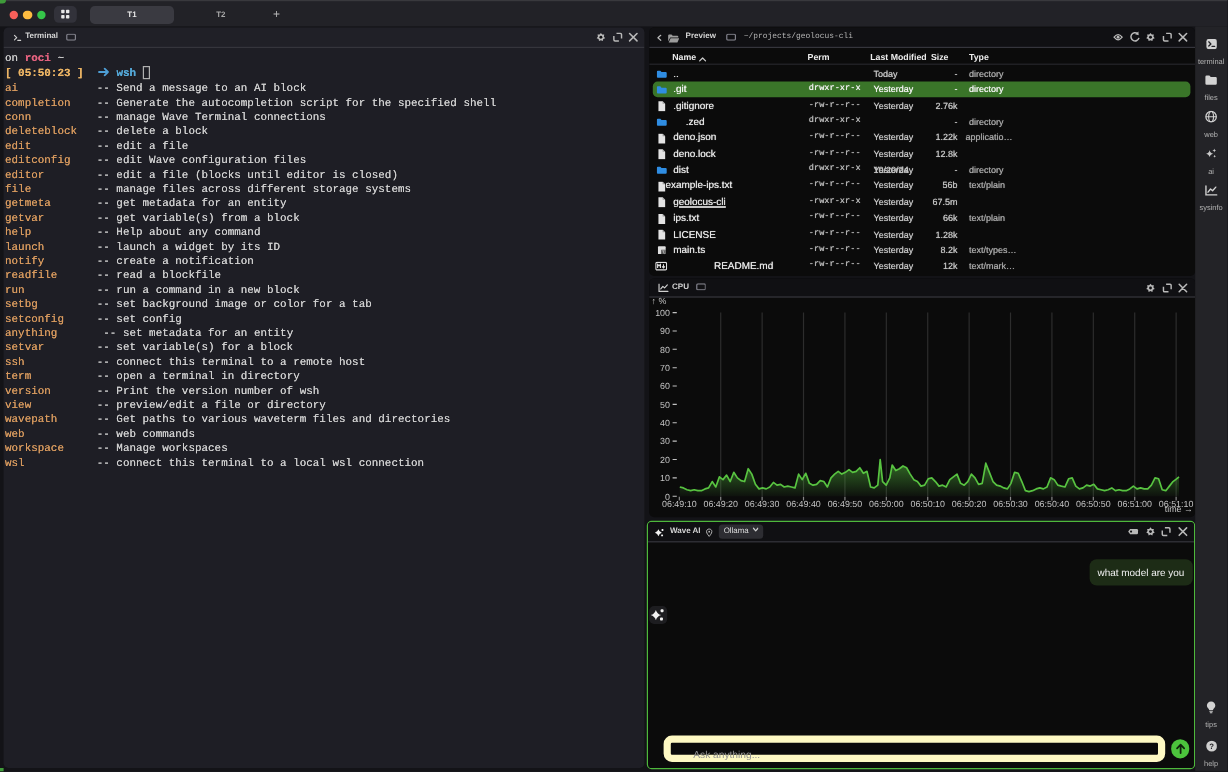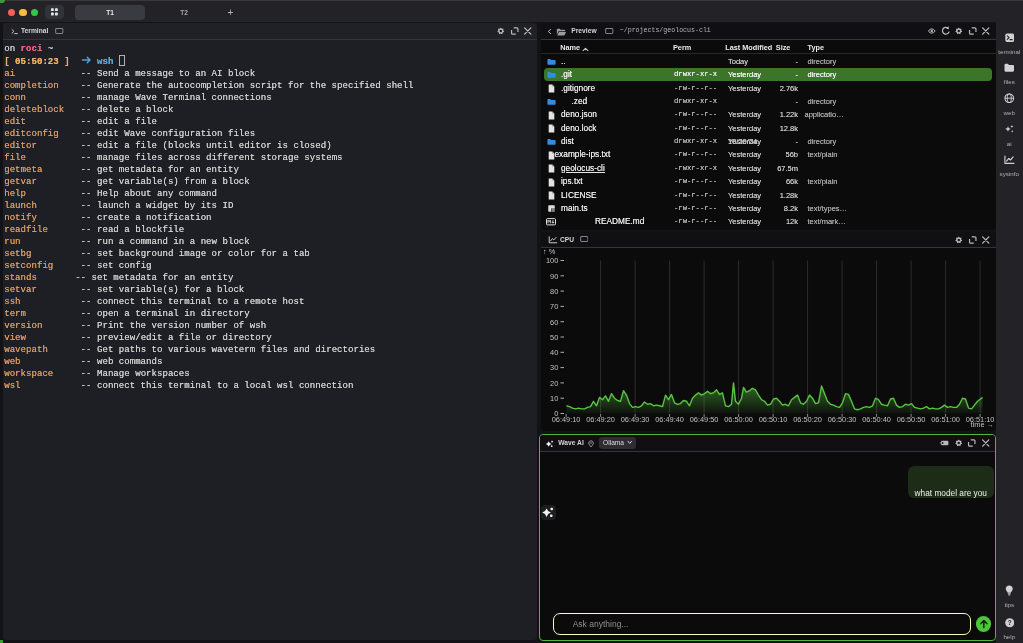--- a/index.html
+++ b/index.html
@@ -48,21 +48,21 @@
 .row .perm { font-family:"Liberation Mono",monospace; font-size:7.2px; color:#b9b9b9; }
 .row .mod { color:#c2c2c2; font-size:7.5px; }
 .row .size { color:#c2c2c2; text-align:right; font-size:7.5px; }
 .row .type { color:#a5a5a5; font-size:7.5px; }
 .gitrow { position:absolute; left:3px; right:3.5px; top:0; bottom:0.5px; background:#3a7529; border-radius:4px; }
 .row.hl span { color:#f2f2f2; }
 
 
 .bubble-user { position:absolute; background:#1d2c16; color:#f0f0f0; font-size:8.3px; border-radius:6px; }
 .bubble-ai { position:absolute; background:#242426; color:#ededed; font-size:8.3px; line-height:13px; border-radius:7px; }
-#askbox { position:absolute; left:13px; right:24.2px; bottom:5.5px; height:21.5px; border:1px solid #fef9c3; border-radius:7px; color:#919191; font-size:8.5px; line-height:20px; padding-left:19px; }
+#askbox { position:absolute; left:13px; right:24.2px; bottom:5.5px; height:21.5px; border:6px solid #fef9c3; border-radius:7px; color:#919191; font-size:8.5px; line-height:20px; padding-left:19px; }
 #sendbtn { position:absolute; right:4px; bottom:8.3px; width:15.7px; height:15.7px; border-radius:50%; background:#4cc43c; }
 
 
 #sidebar { position:absolute; left:995.5px; top:22px; width:27.5px; height:621px; background:#232327; }
 .sbitem { position:absolute; width:27.5px; text-align:center; }
 .sbitem .lbl { display:block; font-size:6.2px; color:#b2b2b2; margin-top:1.5px; }
 </style>
 </head>
 <body>
 <svg width="0" height="0" style="position:absolute">
@@ -156,21 +156,21 @@
 <span class="c-name">file</span>          -- manage files across different storage systems
 <span class="c-name">getmeta</span>       -- get metadata for an entity
 <span class="c-name">getvar</span>        -- get variable(s) from a block
 <span class="c-name">help</span>          -- Help about any command
 <span class="c-name">launch</span>        -- launch a widget by its ID
 <span class="c-name">notify</span>        -- create a notification
 <span class="c-name">readfile</span>      -- read a blockfile
 <span class="c-name">run</span>           -- run a command in a new block
 <span class="c-name">setbg</span>         -- set background image or color for a tab
 <span class="c-name">setconfig</span>     -- set config
-<span class="c-name">stands</span>       -- set metadata for an entity
+<span class="c-name">anything</span>       -- set metadata for an entity
 <span class="c-name">setvar</span>        -- set variable(s) for a block
 <span class="c-name">ssh</span>           -- connect this terminal to a remote host
 <span class="c-name">term</span>          -- open a terminal in directory
 <span class="c-name">version</span>       -- Print the version number of wsh
 <span class="c-name">view</span>          -- preview/edit a file or directory
 <span class="c-name">wavepath</span>      -- Get paths to various waveterm files and directories
 <span class="c-name">web</span>           -- web commands
 <span class="c-name">workspace</span>     -- Manage workspaces
 <span class="c-name">wsl</span>           -- connect this terminal to a local wsl connection</div>
 </div>
@@ -475,21 +475,21 @@
           <use href="#gear"></use>
         </svg>
       <svg width="13.5" height="16" viewBox="1.25 0 13.5 16">
           <use href="#expand"></use>
         </svg>
       <svg width="13.5" height="16" viewBox="1.25 0 13.5 16">
           <use href="#x"></use>
         </svg>
     </div>
   </div>
-  <div class="bubble-user" style="right:1.3px;top:30.4px;height:22px;line-height:22px;padding:16px 7px;">what model are you</div>
+  <div class="bubble-user" style="right:1.3px;top:30.4px;height:22px;line-height:22px;padding:0 7px;">what model are you</div>
   <div style="position:absolute;left:1.6px;top:69.8px;width:15.2px;height:15.2px;background:#1d1d20;border-radius:4px;"><svg width="15.2" height="15.2" viewBox="0 0 15 15">
         <use href="#sparkle2"></use>
       </svg></div>
   <div id="askbox">Ask anything...</div>
   <div id="sendbtn">
     <svg width="15.7" height="15.7" viewBox="0 0 15.7 15.7">
       <path d="M7.85 11.6 L7.85 4.9 M4.9 7.6 L7.85 4.6 L10.8 7.6" stroke="#10240c" stroke-width="1.5" fill="none" stroke-linecap="round" stroke-linejoin="round"></path>
     </svg>
   </div>
 </div>

